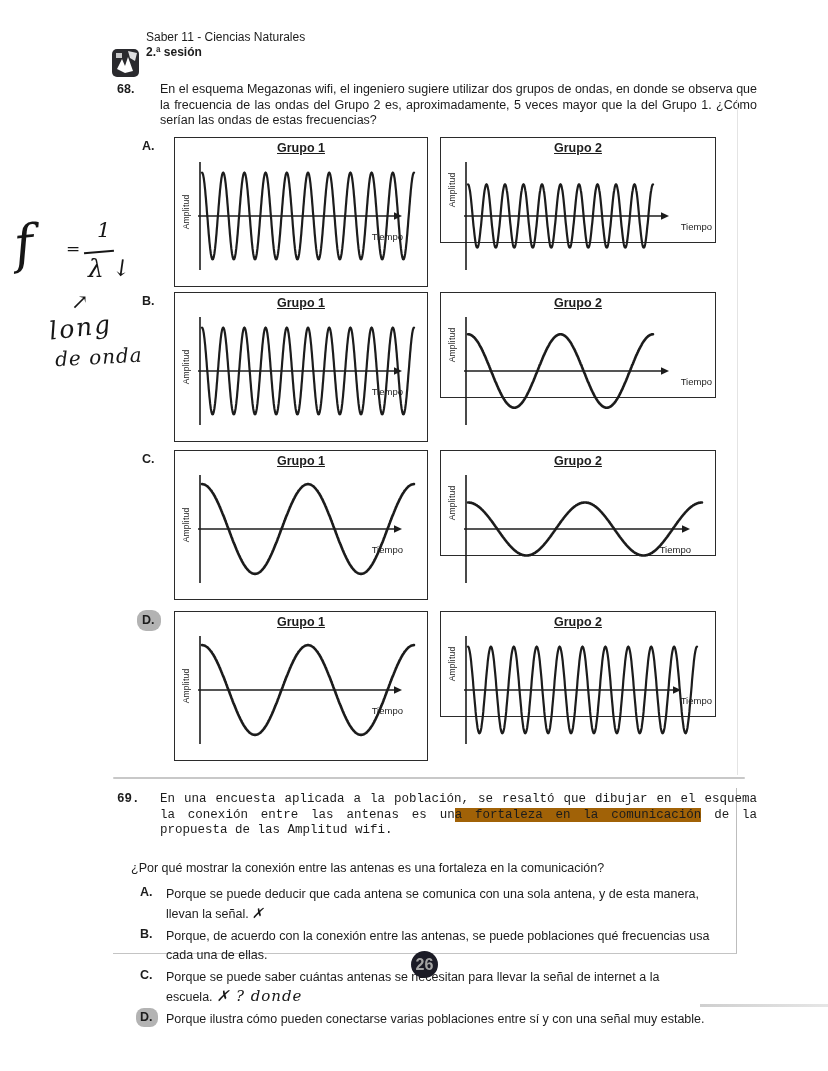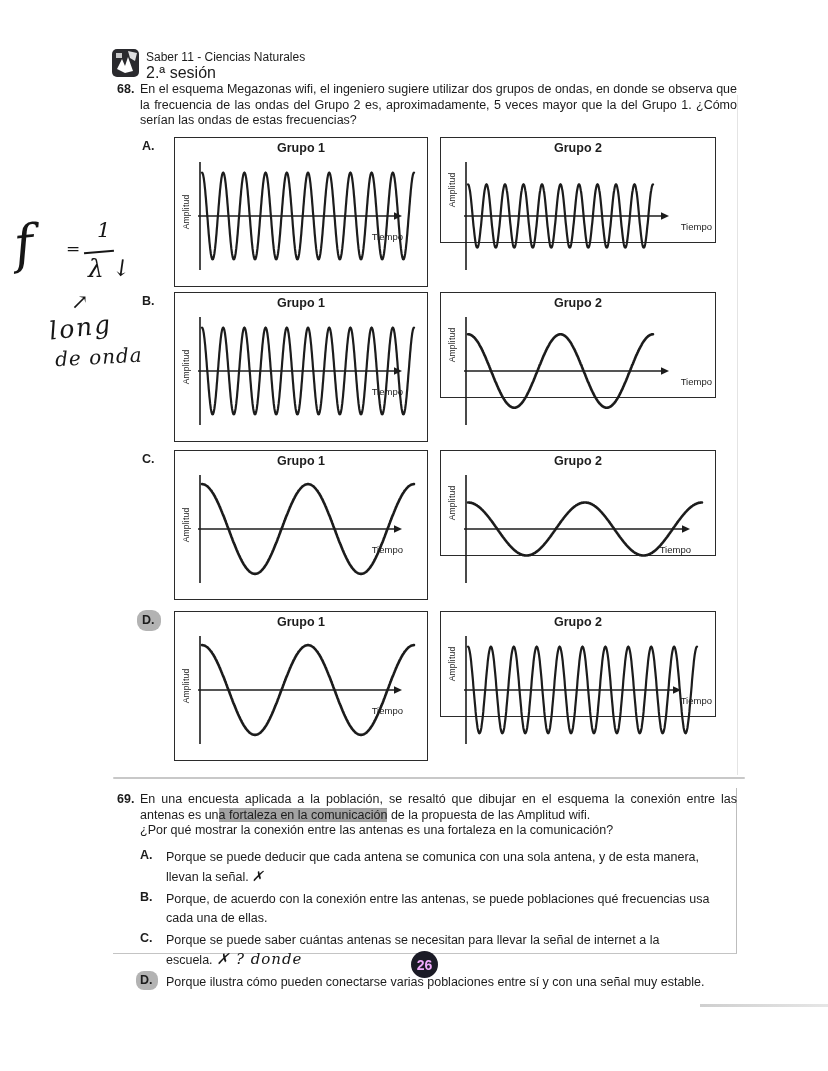--- a/index.html
+++ b/index.html
@@ -6,62 +6,62 @@
   html,body { background:#ffffff; }
   body {
     width:828px; height:1071px; position:relative; overflow:hidden;
     font-family:"Liberation Sans", sans-serif; color:#1c1c1c;
     -webkit-font-smoothing:antialiased;
   }
   .abs { position:absolute; }
 
   
   .logo { left:111px; top:47px; width:30px; height:32px; }
-  .hdr { left:146px; top:50px; line-height:15px; }
+  .hdr { left:146px; top:30px; line-height:15px; }
   .hdr-title { font-size:12px; }
-  .hdr-sub { font-size:16px; }
-
-  
-  .q-head { display:flex; }
+  .hdr-sub { font-size:12px;font-weight:bold; }
+
+  
+  .q-head { display:flex;gap:20px; }
   .q-num { width:23px; flex:0 0 23px; font-weight:bold; font-size:12.5px; line-height:15.5px; }
   .q-text { width:597px; font-size:12.5px; line-height:15.5px; text-align:justify; }
 
   .q68-head { left:117px; top:82px; }
   .q68-edge { left:737px; top:95px; width:1px; height:680px; background:#e4e4e4; }
 
   
   .row { left:142px; display:flex; align-items:flex-start; }
   .opt-letter { width:32px; flex:0 0 32px; font-weight:bold; font-size:12.5px; padding-top:2px; }
   .blob { display:inline-block; background:#b3b3b3; border-radius:9px; padding:3px 6px 4px 5px; margin-left:-5px; margin-top:-3px; }
 
   .panel { position:relative; border:1.6px solid #2b2b2b; background:#fff; flex:0 0 auto; }
   .p-left  { width:254px; height:150px; margin-right:12px; }
   .p-right { width:276px; height:106px; }
   .panel svg { position:absolute; left:0; top:0; display:block; }
-  .panel-title { position:absolute; top:3px; left:0; right:0; text-align:center; font-weight:bold; font-size:12.5px; }
+  .panel-title { position:absolute; top:3px; left:0; right:0; text-align:center; font-weight:bold; font-size:12.5px;text-decoration:underline; }
   .amplitud {
     position:absolute; left:-21px; top:50%; width:64px; text-align:center;
     transform:translateY(-50%) rotate(-90deg); font-size:8.5px; letter-spacing:.2px;
   }
   .tiempo { position:absolute; font-size:9.5px; white-space:nowrap; }
   .t-below { right:24px; top:93px; }
   .t-right { right:3px;  top:83px; }
 
   
   .sep68 { left:113px; top:777px; width:632px; height:2px; background:#c8c8c8; border-radius:2px; }
   .q69-box { left:113px; top:788px; width:624px; height:166px;
              border-right:1px solid #bdbdbd; border-bottom:1px solid #c4c4c4; }
   .artifact { left:700px; top:1004px; width:128px; height:3px;
               background:linear-gradient(90deg,#cfcfcf,#e6e6e6); }
 
   
   .q69 { left:117px; top:792px; }
-  .q69 .para { margin-bottom:0; }
-  .hl { background:#a3a3a3; }
-  .q69-question { width:597px; font-size:12.5px; line-height:15.5px; margin-bottom:9px; margin-left:23px; }
+  .q69 .para { margin-bottom:22px;font-family:Liberation Mono, monospace; }
+  .hl { background:#a16207; }
+  .q69-question { width:597px; font-size:12.5px; line-height:15.5px; margin-bottom:9px; margin-left:14px; }
   .q69-opt { display:flex; margin-left:23px; width:597px; margin-bottom:3px; }
   .q-letter { width:26px; flex:0 0 26px; font-weight:bold; font-size:12.5px; }
   .q-opt-text { width:565px; font-size:12.5px; line-height:19px; }
   .q69 .blob { border-radius:8px; padding:2px 5px 3px 4px; margin-left:-4px; margin-top:-2px; }
 
   
   .hw { font-family:"DejaVu Serif", serif; font-style:italic; color:#161616; }
   .hw-mark { font-size:14px; margin-left:3px; }
   .hw-mark-c { font-size:15px; margin-left:4px; white-space:nowrap; letter-spacing:1px; }
   .hw-f      { left:14px;  top:214px; font-size:52px; transform:rotate(-6deg); }
@@ -69,21 +69,21 @@
   .hw-one    { left:97px;  top:218px; font-size:21px; }
   .hw-bar    { left:84px;  top:251px; width:30px; height:2.4px; background:#161616; transform:rotate(-5deg); }
   .hw-lambda { left:88px;  top:254px; font-size:25px; }
   .hw-darr   { left:112px; top:255px; font-size:23px; transform:rotate(8deg); }
   .hw-uparr  { left:71px;  top:290px; font-size:21px; }
   .hw-long   { left:49px;  top:313px; font-size:25px; transform:rotate(-7deg); letter-spacing:2px; }
   .hw-deonda { left:55px;  top:345px; font-size:20px; transform:rotate(-3deg); letter-spacing:1px; }
 
   
   .badge { left:411px; top:951px; width:27px; height:27px; border-radius:50%;
-           background:#1b1b26; color:#f0abfc; font-weight:bold; font-size:14px;
+           background:#1b1b26; color:#a3a3a3; font-weight:bold; font-size:16px;
            display:flex; align-items:center; justify-content:center; }
 </style>
 </head>
 <body>
 
 <svg class="abs logo" viewBox="0 0 30 32">
   <rect x="1" y="2" width="27" height="28" rx="5" fill="#2a2a2e"></rect>
   <polygon points="6,22 11,12 14,19 17,10 22,24 14,26" fill="#ffffff"></polygon>
   <polygon points="17,4 26,6 24,14 19,11" fill="#ffffff" opacity="0.85"></polygon>
   <rect x="5" y="6" width="6" height="5" fill="#ffffff" opacity="0.75"></rect>

